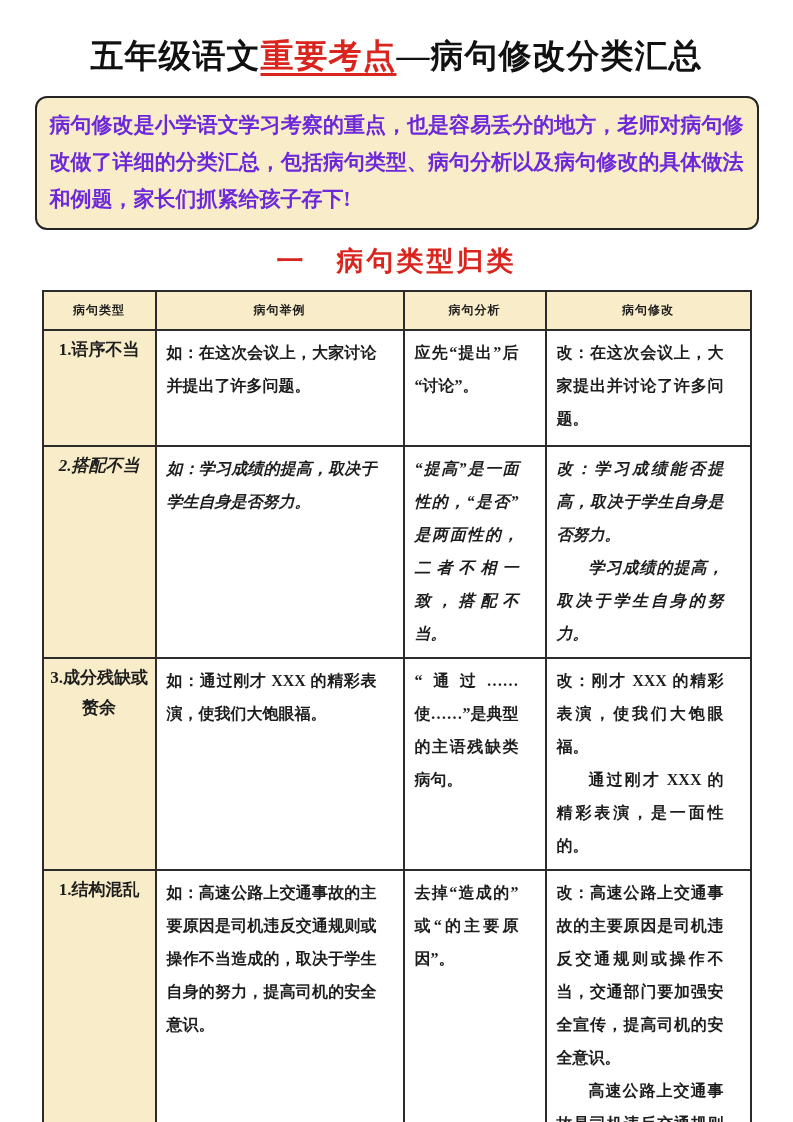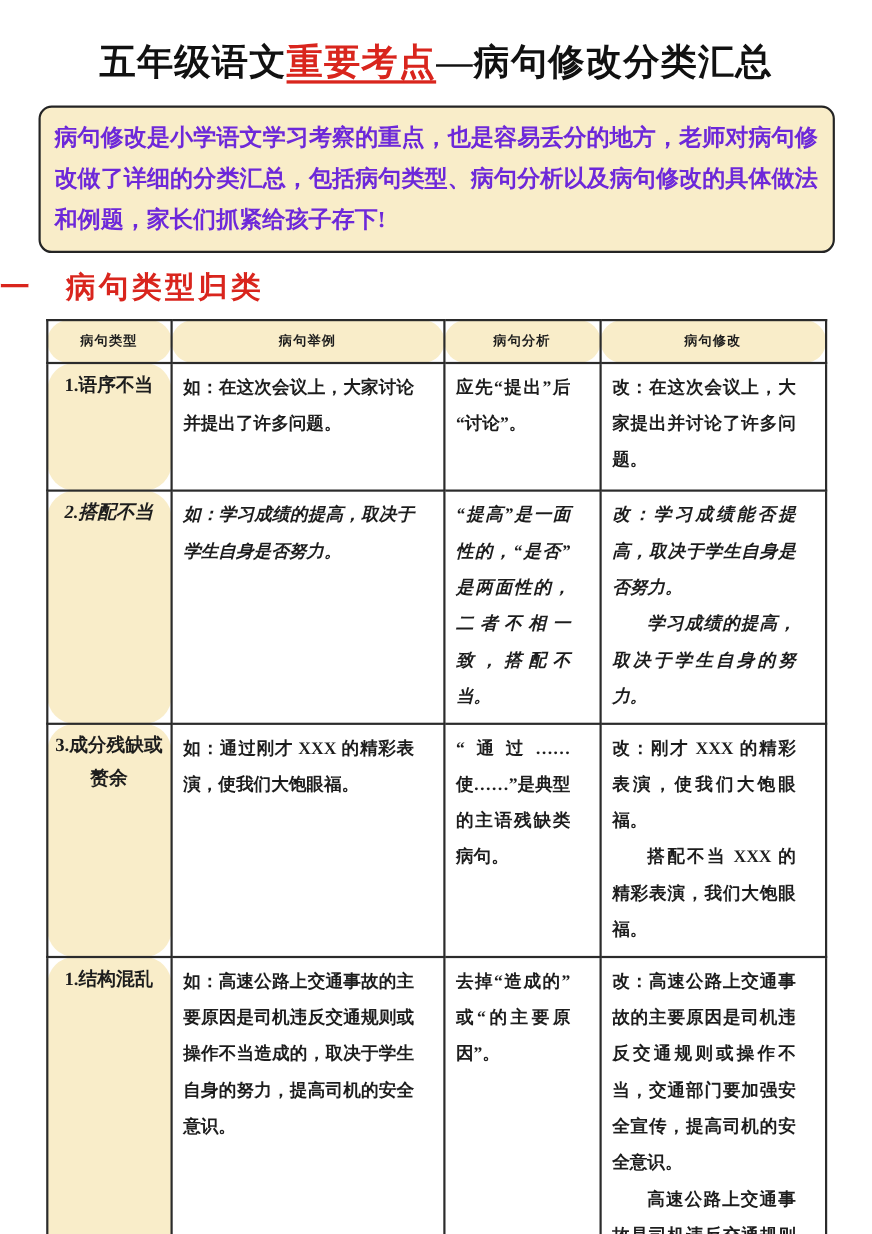--- a/index.html
+++ b/index.html
@@ -1,21 +1,21 @@
 <!DOCTYPE html>
 <html lang="zh" style="--accent_red: #d9251d; --cream: #f9edc9; --ink: #1d1d1d; --line: #2b2b2b;"><head>
 <meta charset="utf-8">
 <style>
   :root {
     --accent_red: #d9251d;
     --cream: #f9edc9;
     --ink: #1d1d1d;
     --line: #2b2b2b;
   }
-  * { margin: 0; padding: 0; box-sizing: border-box; border-radius: 25px; }
+  * { margin: 0; padding: 0; box-sizing: border-box; }
   html, body { background: #ffffff; }
   body {
     width: 793px;
     height: 1122px;
     overflow: hidden;
     font-family: "Liberation Serif", "DejaVu Serif", serif;
     color: var(--ink, #1d1d1d);
     position: relative;
   }
   .page { width: 793px; height: 1122px; padding-top: 34px; }
@@ -50,20 +50,21 @@
     font-size: 21px;
     font-weight: 700;
     line-height: 37px;
     text-align: justify;
     color: #6d28d9;
   }
 
   
   .section-heading {
     margin-top: 13px;
+    text-align: center;
     font-size: 27px;
     font-weight: 700;
     letter-spacing: 3px;
     color: var(--accent_red, #d9251d);
   }
 
   
   table.exam-table {
     width: 708px;
     margin: 11px auto 0 auto;
@@ -169,21 +170,21 @@
       <tr class="r3">
         <td class="type-cell">3.成分残缺或赘余</td>
         <td class="body-cell">
           <p>如：通过刚才 XXX 的精彩表演，使我们大饱眼福。</p>
         </td>
         <td class="body-cell">
           <p>“通过……使……”是典型的主语残缺类病句。</p>
         </td>
         <td class="body-cell">
           <p>改：刚才 XXX 的精彩表演，使我们大饱眼福。</p>
-          <p class="p2">搭配不当 XXX 的精彩表演，我们大饱眼福。</p>
+          <p class="p2">通过刚才 XXX 的精彩表演，是一面性的。</p>
         </td>
       </tr>
       <tr class="r4">
         <td class="type-cell">1.结构混乱</td>
         <td class="body-cell">
           <p>如：高速公路上交通事故的主要原因是司机违反交通规则或操作不当造成的，取决于学生自身的努力，提高司机的安全意识。</p>
         </td>
         <td class="body-cell">
           <p>去掉“造成的”或“的主要原因”。</p>
         </td>

